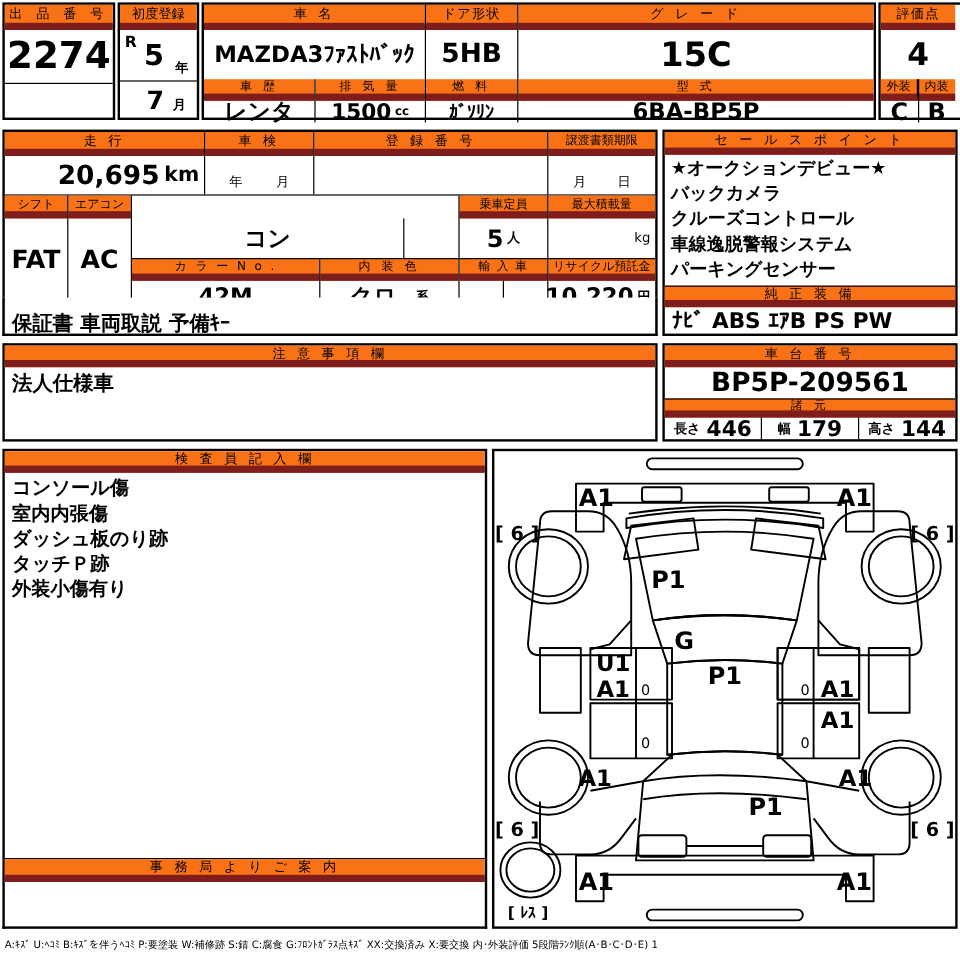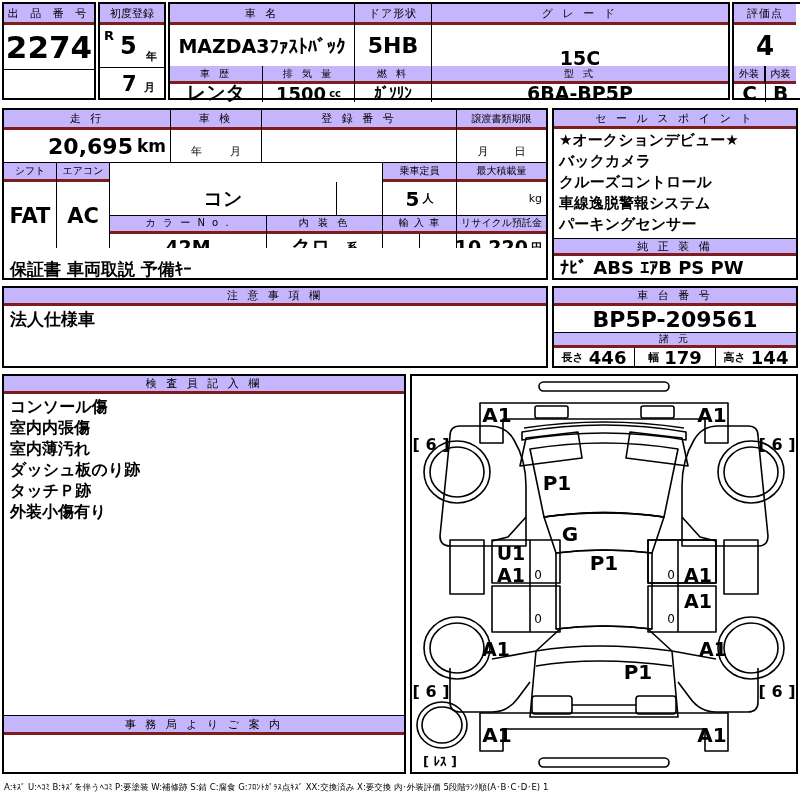--- a/index.html
+++ b/index.html
@@ -12,22 +12,22 @@
   }
   #sheet {
     position: relative;
     width: 800px; height: 800px;
     background: #fff;
   }
   
   .bx { position: absolute; border: 2px solid #000; background:#fff; }
   .hdr {
     position: absolute;
-    background: #c4b5fd;
-    border-bottom: 3px solid #7f1d1d;
+    background: #f97316;
+    border-bottom: 6px solid #7f1d1d;
     display: flex; align-items: center; justify-content: center;
     font-size: 11px; letter-spacing: 3px;
     white-space: nowrap;
     font-weight: 500;
   }
   .hdr.tight { letter-spacing: 1px; }
   .val {
     position: absolute;
     display: flex; align-items: center; justify-content: center;
     font-weight: bold; white-space: nowrap;
@@ -63,21 +63,21 @@
   </div>
 
   <div class="bx" style="left:168px; top:2px; width:562px; height:98px;">
 
     <div class="hdr" style="left:0; top:0; width:184px; height:21px;">車 名</div>
     <div class="hdr tight" style="left:185px; top:0; width:76px; height:21px; letter-spacing:1px;">ドア形状</div>
     <div class="hdr" style="left:262px; top:0; width:296px; height:21px;">グ レ ー ド</div>
 
     <div class="val" style="left:0; top:21px; width:184px; height:41px; font-size:19px;">MAZDA3ﾌｧｽﾄﾊﾞｯｸ</div>
     <div class="val" style="left:185px; top:21px; width:76px; height:41px; font-size:22px;">5HB</div>
-    <div class="val" style="left:262px; top:21px; width:296px; height:41px; font-size:19px;margin-top:12px;">15C</div>
+    <div class="val" style="left:262px; top:21px; width:296px; height:41px; font-size:28px;">15C</div>
 
     <div class="hdr" style="left:0; top:62px; width:92px; height:18px; font-size:10px;">車 歴</div>
     <div class="hdr" style="left:93px; top:62px; width:91px; height:18px; font-size:10px;">排 気 量</div>
     <div class="hdr" style="left:185px; top:62px; width:76px; height:18px; font-size:10px;">燃 料</div>
     <div class="hdr" style="left:262px; top:62px; width:296px; height:18px; font-size:10px;">型 式</div>
 
     <div class="val" style="left:0; top:80px; width:92px; height:18px; font-size:19px;">レンタ</div>
     <div class="val" style="left:93px; top:80px; width:91px; height:18px;">
       <span style="font-size:18px;">1500</span>
         <span class="unit" style="font-size:10px;">cc</span>
@@ -210,21 +210,20 @@
     </div>
     <div class="vl" style="left:80px; top:60px; height:18px;"></div>
     <div class="vl" style="left:161px; top:60px; height:18px;"></div>
   </div>
 
   <div class="bx" style="left:2px; top:374px; width:404px; height:343px;">
     <div class="hdr" style="left:0; top:0; width:400px; height:18px;">検 査 員 記 入 欄</div>
     <div style="position:absolute; left:6px; top:20px; width:392px;">
       <div class="listline" style="font-size:16px; line-height:21px;">コンソール傷</div>
       <div class="listline" style="font-size:16px; line-height:21px;">室内内張傷</div>
-      <div class="listline" style="font-size:16px; line-height:21px;">室内薄汚れ</div>
       <div class="listline" style="font-size:16px; line-height:21px;">ダッシュ板のり跡</div>
       <div class="listline" style="font-size:16px; line-height:21px;">タッチＰ跡</div>
       <div class="listline" style="font-size:16px; line-height:21px;">外装小傷有り</div>
     </div>
 
   </div>
 
   <div class="bx" style="left:2px; top:716px; width:404px; height:58px; border-top:none;">
     <div class="hdr" style="left:0; top:0; width:400px; height:19px;">事 務 局 よ り ご 案 内</div>
     <div style="position:absolute; left:6px; top:22px; font-size:14px;"></div>

